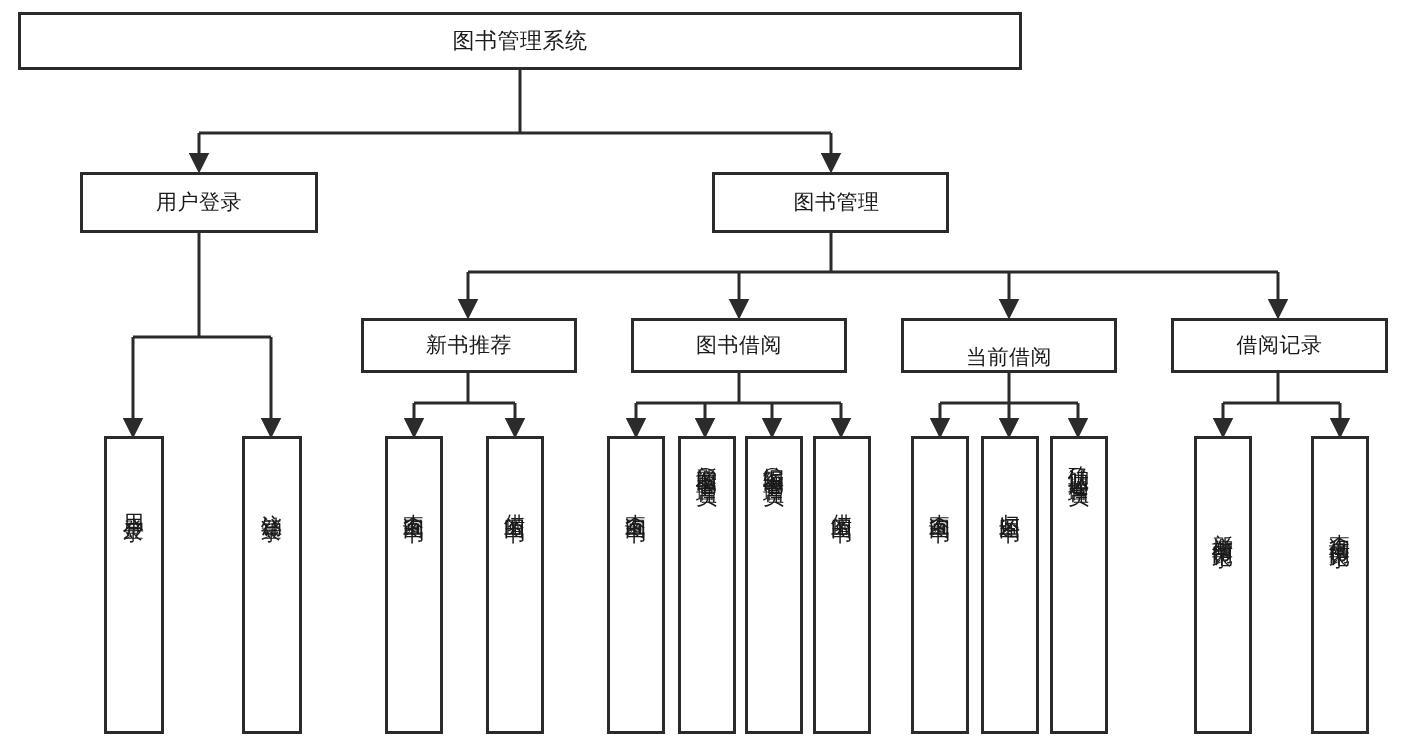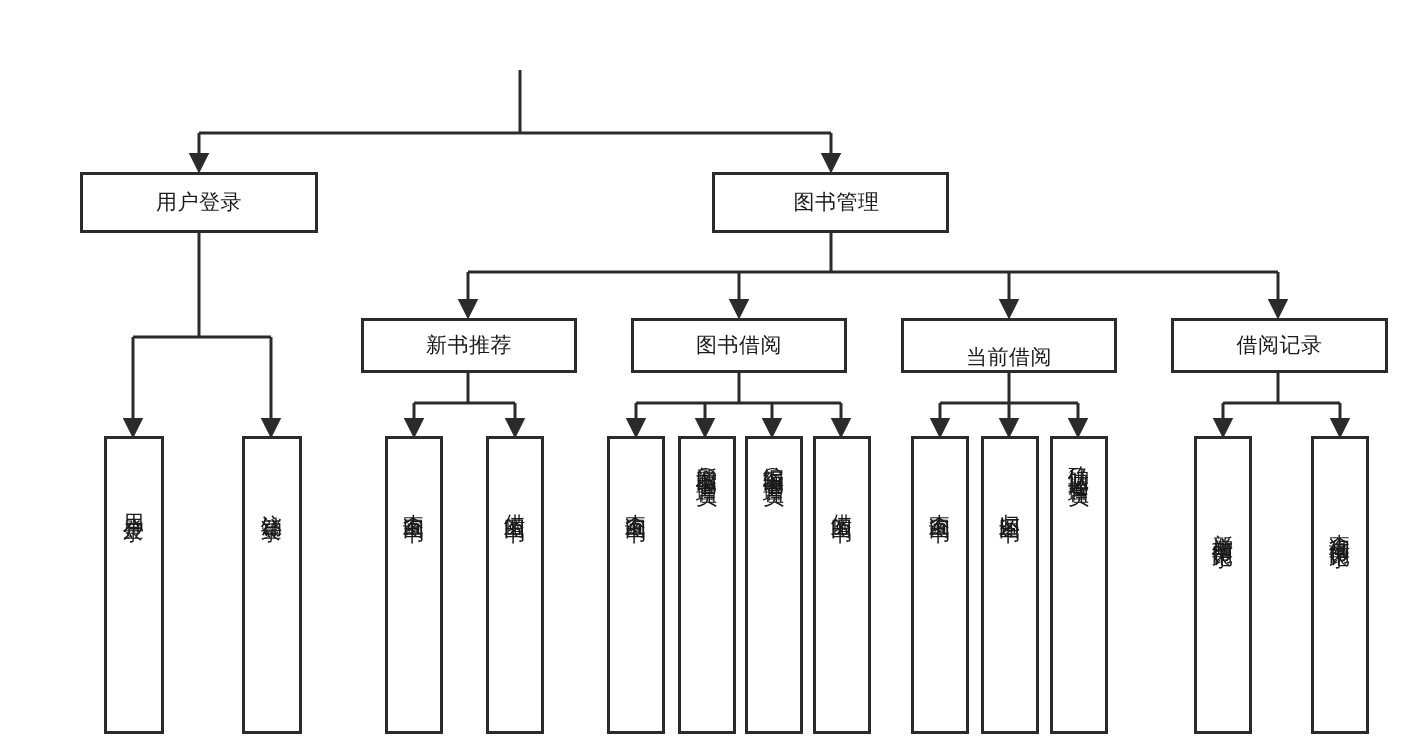--- a/index.html
+++ b/index.html
@@ -121,20 +121,23 @@
       <path d="M 1009 403 L 1009 428" marker-end="url(#arrow)"></path>
       <path d="M 1078 403 L 1078 428" marker-end="url(#arrow)"></path>
 
       <path d="M 1278 373 L 1278 403"></path>
       <path d="M 1223 403 L 1340 403"></path>
       <path d="M 1223 403 L 1223 428" marker-end="url(#arrow)"></path>
       <path d="M 1340 403 L 1340 428" marker-end="url(#arrow)"></path>
     </g>
   </svg>
 
+  <div class="node root" style="left:18px; top:12px; width:1004px; height:58px;">
+    <span class="node-label">图书管理系统</span>
+  </div>
 
   <div class="node" style="left:80px; top:172px; width:238px; height:61px;">
     <span class="node-label">用户登录</span>
   </div>
 
   <div class="node" style="left:712px; top:172px; width:237px; height:61px;padding-left:12px;">
     <span class="node-label">图书管理</span>
   </div>
 
   <div class="node" style="left:361px; top:318px; width:216px; height:55px;">

